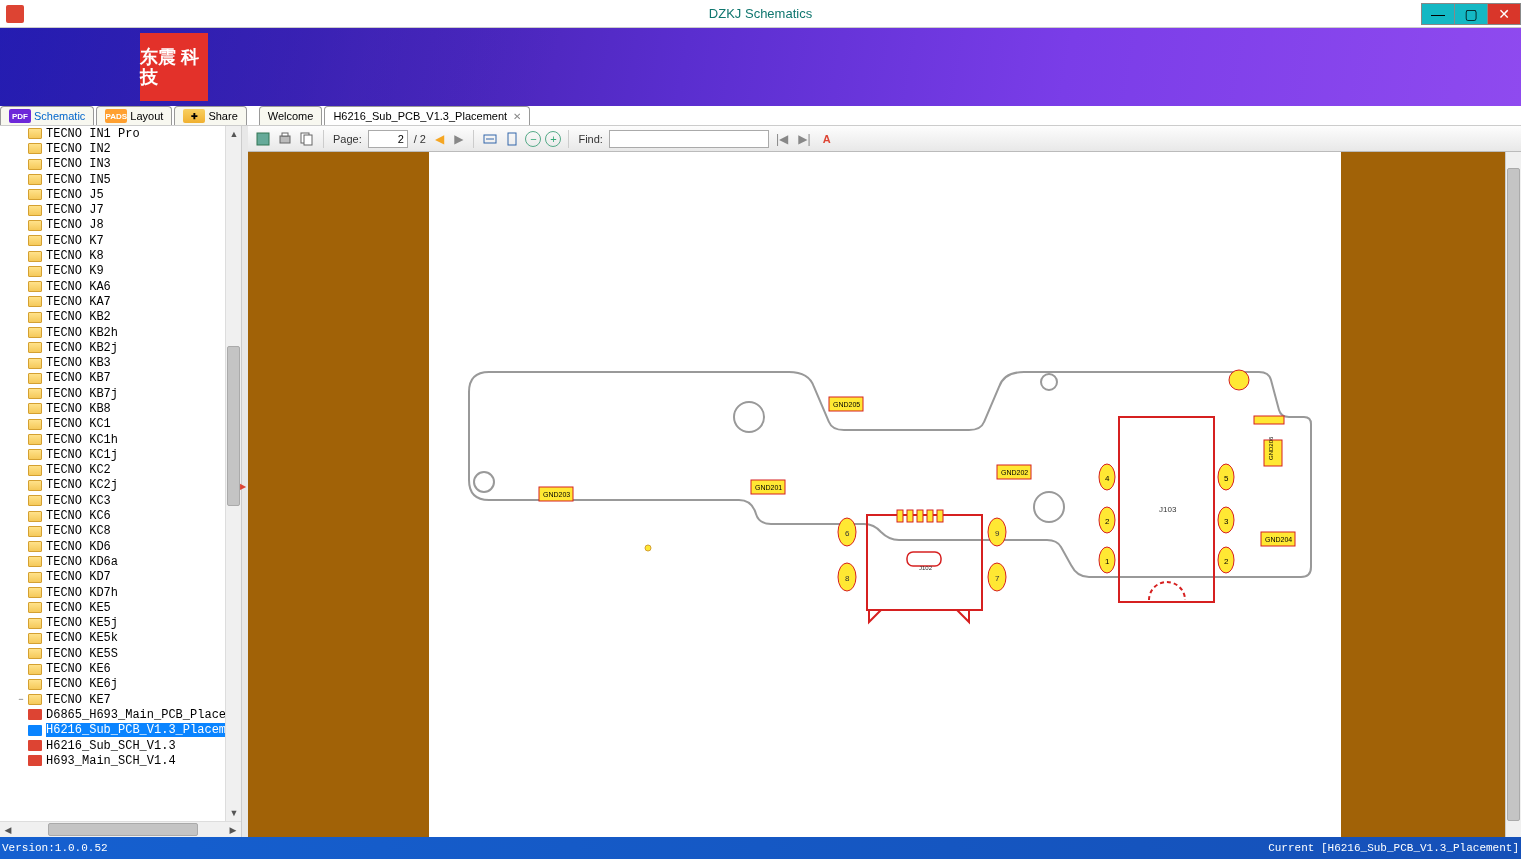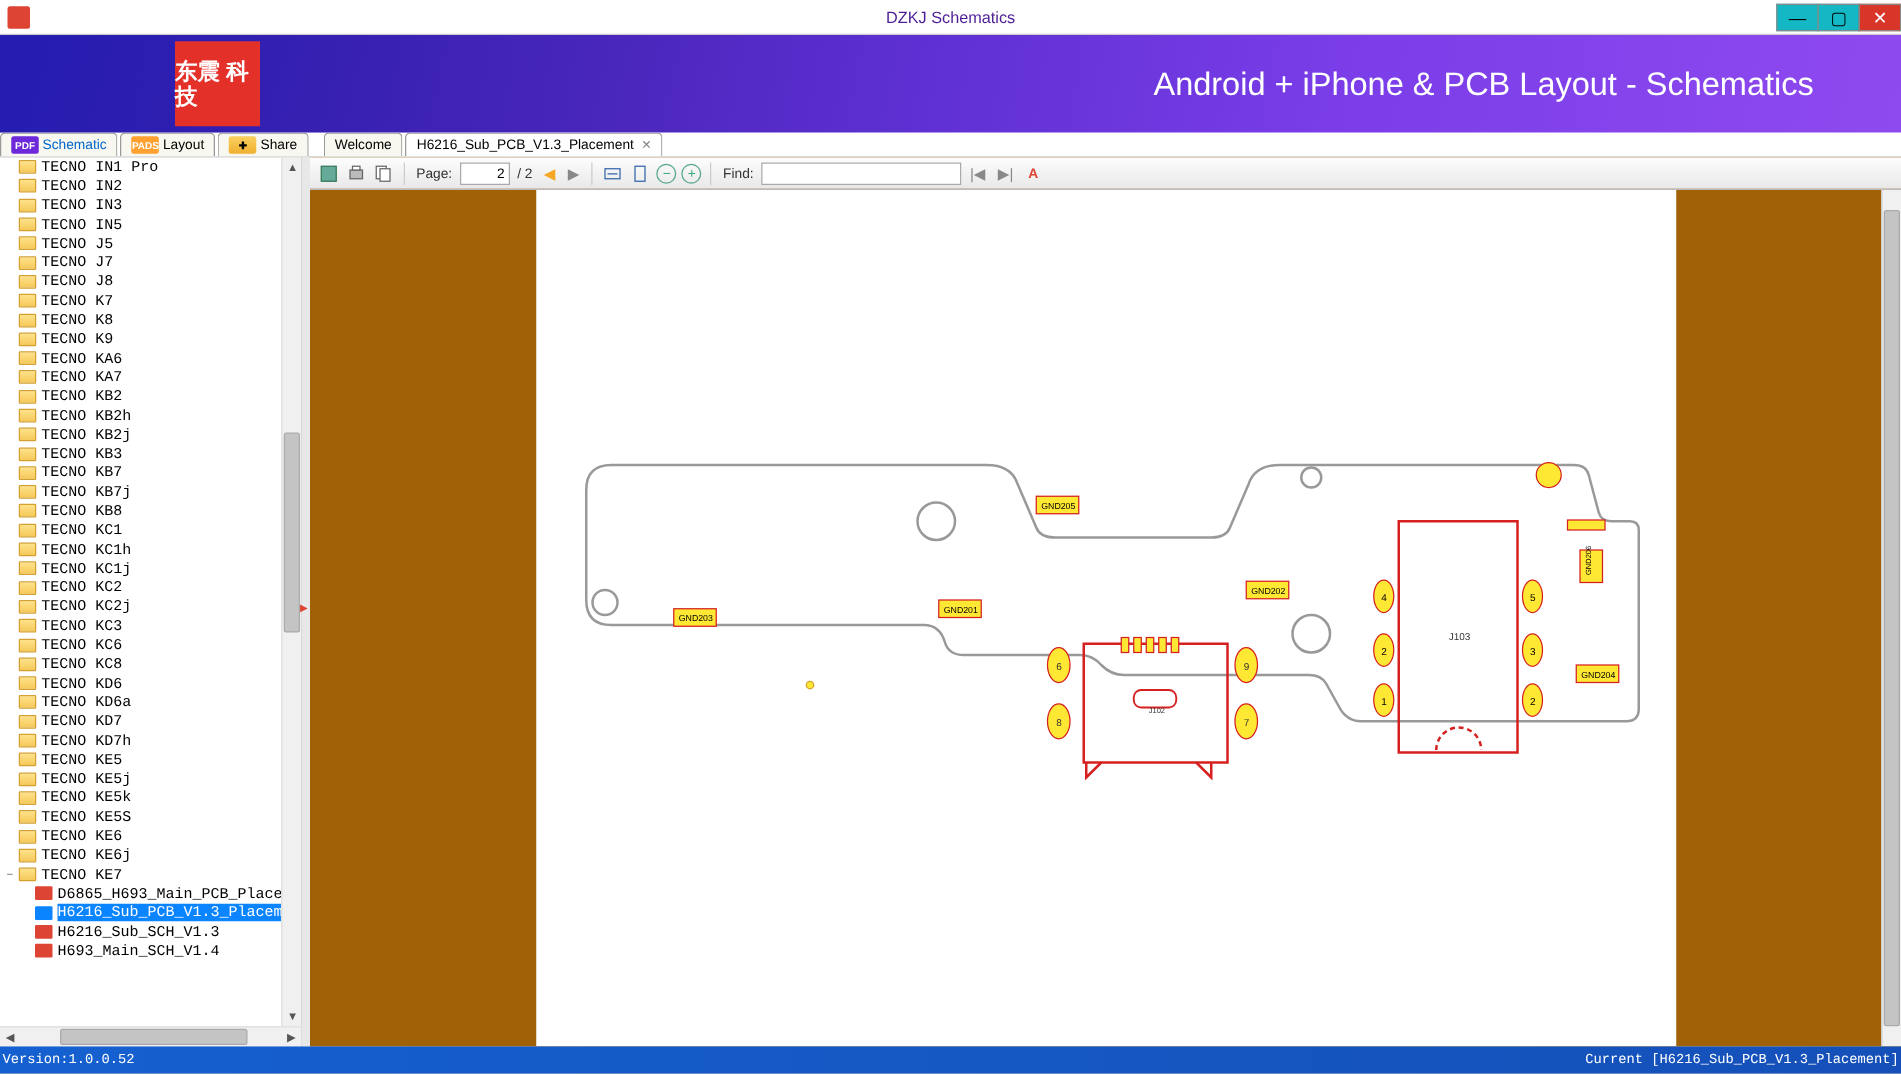--- a/index.html
+++ b/index.html
@@ -1,21 +1,21 @@
 <!DOCTYPE html>
 <html><head>
 <meta charset="utf-8">
 <style>
 * { margin: 0; padding: 0; box-sizing: border-box; }
 body { font-family: Tahoma, Arial, sans-serif; font-size: 11px; width: 1521px; height: 859px; overflow: hidden; background: #fff; }
 
 
 .titlebar { height: 28px; background: #fff; border-bottom: 1px solid #ccc; display: flex; align-items: center; position: relative; }
 .titlebar-icon { width: 18px; height: 18px; margin-left: 6px; background: #d43; border-radius: 2px; }
-.titlebar-text { position: absolute; left: 50%; transform: translateX(-50%); font-size: 13px; color: #4c1d95; }
+.titlebar-text { position: absolute; left: 50%; transform: translateX(-50%); font-size: 13px; color: #0f766e; }
 .titlebar-buttons { position: absolute; right: 0; display: flex; }
 .titlebar-btn { width: 34px; height: 22px; border: 1px solid #888; background: #14b8c4; display: flex; align-items: center; justify-content: center; font-size: 14px; cursor: pointer; margin-left: -1px; }
 .titlebar-btn.close { background: #d9362a; color: #fff; }
 
 
 .banner { height: 78px; background: linear-gradient(100deg, #2e1a8f 0%, #3c1fa8 20%, #5a2ecf 45%, #7a3de8 70%, #8f4aef 100%); display: flex; align-items: center; color: #fff; position: relative; overflow: hidden; }
 .banner::before { content:''; position:absolute; left: 0; top:0; width: 60%; height:100%; background: linear-gradient(110deg, rgba(30,30,200,0.6) 0%, rgba(60,40,200,0.3) 40%, transparent 60%); }
 .banner-logo { width: 68px; height: 68px; background: #e3312a; margin-left: 140px; display:flex; align-items:center; justify-content:center; text-align:left; font-size: 18px; line-height: 20px; font-weight:bold; z-index:1; }
 .banner-title { font-size: 30px; font-weight: bold; margin-left: 14px; z-index:1; font-style: italic; }
 .banner-subtitle { position: absolute; right: 70px; font-size: 26px; }
@@ -42,21 +42,21 @@
 .tree-scrollbar-v .thumb { position:absolute; top: 220px; left:1px; right:1px; height: 160px; background:#c4c4c4; border:1px solid #aaa; border-radius:2px; }
 .tree-scrollbar-v .arrow { position:absolute; left:0; width:16px; height:16px; display:flex; align-items:center; justify-content:center; font-size:9px; color:#555; }
 .tree-scrollbar-v .arrow.up { top:0; }
 .tree-scrollbar-v .arrow.down { bottom:0; }
 .tree-scrollbar-h { height:16px; background:#f0f0f0; border-top:1px solid #ddd; position:relative; }
 .tree-scrollbar-h .thumb { position:absolute; left:48px; top:1px; bottom:1px; width:150px; background:#c4c4c4; border:1px solid #aaa; border-radius:2px; }
 .tree-scrollbar-h .arrow { position:absolute; top:0; width:16px; height:16px; display:flex; align-items:center; justify-content:center; font-size:9px; color:#555; }
 .tree-scrollbar-h .arrow.left { left:0; }
 .tree-scrollbar-h .arrow.right { right:0; }
 
-.tree-item { height: 15.3px; display: flex; align-items: center; padding-left: 3px; font-family: 'Courier New', monospace; font-size: 12px; white-space: nowrap; cursor: pointer; }
+.tree-item { height: 15.3px; display: flex; align-items: center; padding-left: 16px; font-family: 'Courier New', monospace; font-size: 12px; white-space: nowrap; cursor: pointer; }
 .tree-item .folder-icon { width: 14px; height: 11px; background: linear-gradient(#ffe28a, #f5c95a); border: 1px solid #d4a030; border-radius: 1px; margin-right: 4px; flex-shrink:0; }
 .tree-item .pdf-icon { width: 14px; height: 11px; background: #d43; border-radius: 1px; margin-right: 4px; flex-shrink:0; }
 .tree-item.nested { padding-left: 28px; }
 .tree-item.selected span { background: #0a84ff; color: #fff; }
 .tree-item .expand { width: 10px; text-align:center; color:#666; font-size: 9px; margin-right: 2px; }
 
 
 .viewer { flex: 1; display: flex; flex-direction: column; background: #a16207; position: relative; }
 .viewer-splitter { width: 6px; background: #e8e8e8; cursor: col-resize; position:relative; }
 .viewer-splitter::after { content:'▶'; position:absolute; top:50%; left:-2px; color:#d43; font-size:8px; }
@@ -91,21 +91,20 @@
   <div class="titlebar-buttons">
     <div class="titlebar-btn">—</div>
     <div class="titlebar-btn">▢</div>
     <div class="titlebar-btn close">✕</div>
   </div>
 </div>
 
 <div class="banner">
   <div class="banner-logo">东震
 科技</div>
-  <div class="banner-subtitle">Android + iPhone &amp; PCB Layout - Schematics</div>
 </div>
 
 <div class="tabstrip">
   <div class="tab">
     <span class="tab-icon pdf">PDF</span>
     <span class="tab-schematic">Schematic</span>
   </div>
   <div class="tab">
     <span class="tab-icon pads">PADS</span>
     <span>Layout</span>

